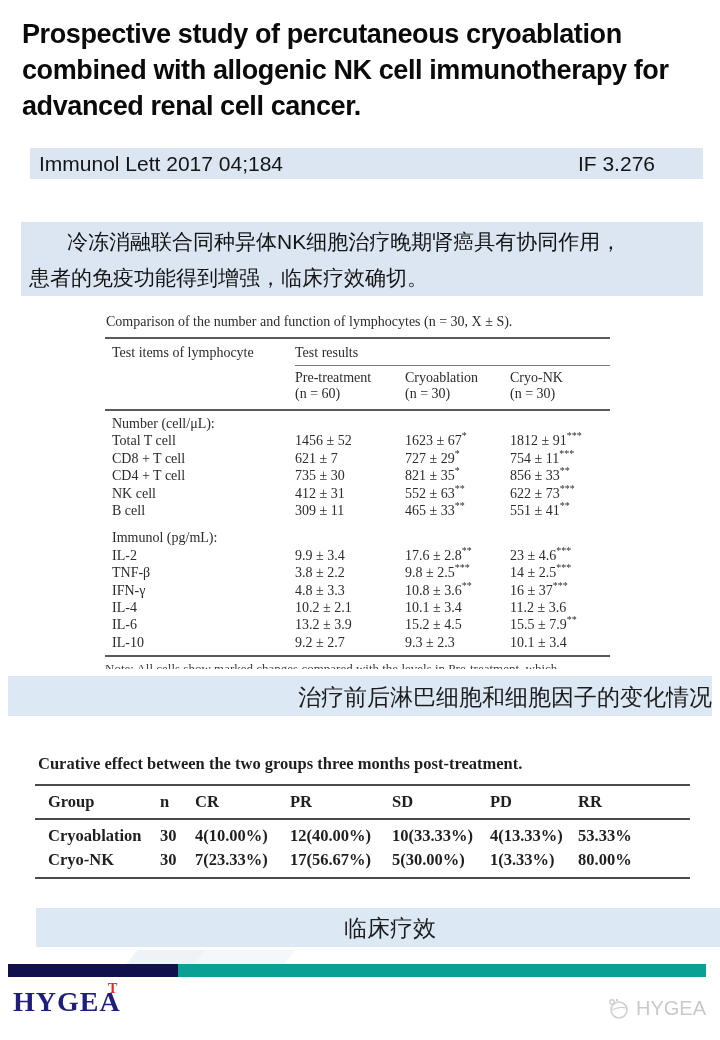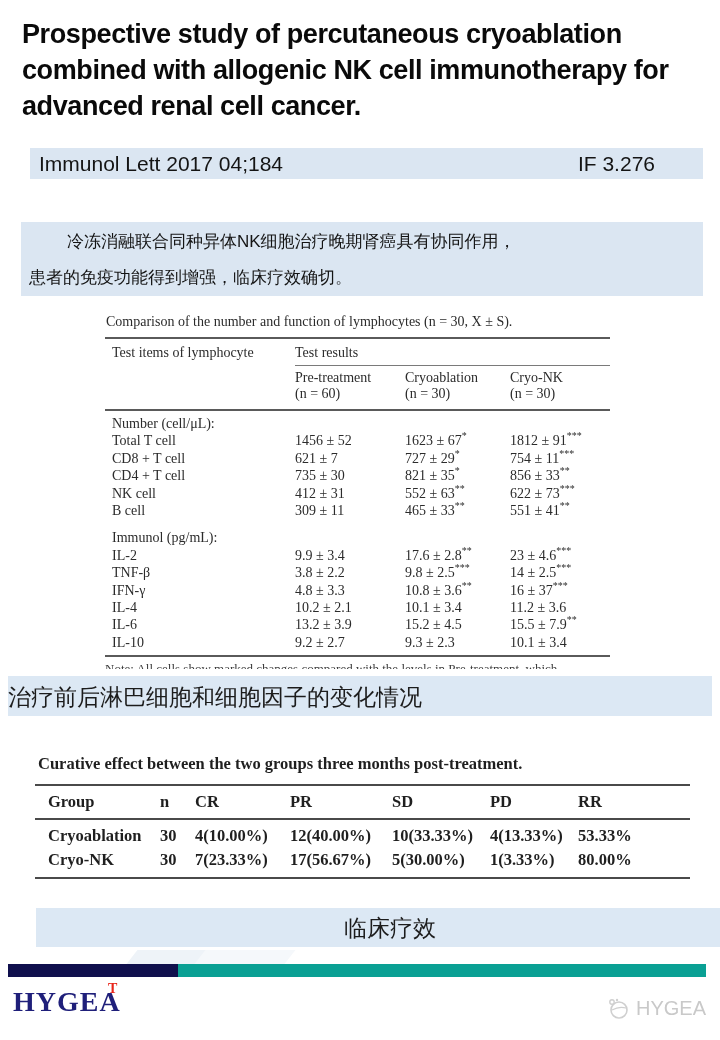--- a/index.html
+++ b/index.html
@@ -17,21 +17,21 @@
   
   .journal-band {
     position:absolute; left:30px; top:148px; width:673px; height:31px;
     background:#dbe6f2; display:flex; justify-content:space-between; align-items:center;
     box-sizing:border-box; padding:0 48px 0 9px; font-size:21px; color:#141414;
   }
   
   .cn-band {
     position:absolute; left:21px; top:222px; width:682px; height:74px;
     background:#dbe6f2; box-sizing:border-box; padding:2px 6px 0 8px;
-    font-size:17px; line-height:36px; color:#141414;
+    font-size:21px; line-height:36px; color:#141414;
   }
   .cn-band .l1 { display:block; text-indent:38px; }
   .cn-band .l2 { display:block; }
   
   .table1 {
     position:absolute; left:105px; top:314px; width:505px;
     font-family:"Liberation Serif", serif; color:#2b2b2b; font-size:14px;
   }
   .t1-title { margin:0 0 7px 1px; font-size:14px; }
   .rule  { border-top:2px solid #5a5a5a; height:0; }
@@ -44,21 +44,21 @@
   .t1-subcols .cell div { line-height:16px; }
   .t1-body { padding-top:4px; padding-bottom:4px; }
   .t1-row { display:grid; grid-template-columns:190px 110px 105px auto; line-height:17.4px; }
   .t1-row .lbl { padding-left:7px; }
   .t1-row.gap { margin-top:10px; }
   .t1-row sup { font-size:10px; line-height:0; }
   .t1-note { height:8px; overflow:hidden; margin-top:4px; font-size:13px; color:#3d3d3d; }
   
   .caption1 {
     position:absolute; left:8px; top:676px; width:704px; height:40px;
-    background:#dce8f4; text-align:left; line-height:42px; font-size:23px; color:#1c1c1c;
+    background:#dce8f4; text-align:right; line-height:42px; font-size:23px; color:#1c1c1c;
   }
   .caption2 {
     position:absolute; left:36px; top:908px; width:708px; height:39px;
     background:#dce8f4; text-align:center; line-height:41px; font-size:23px; color:#1c1c1c;
   }
   
   .table2 {
     position:absolute; left:35px; top:746px; width:655px;
     font-family:"Liberation Serif", serif; color:#1f1f1f;font-weight:bold;
   }

